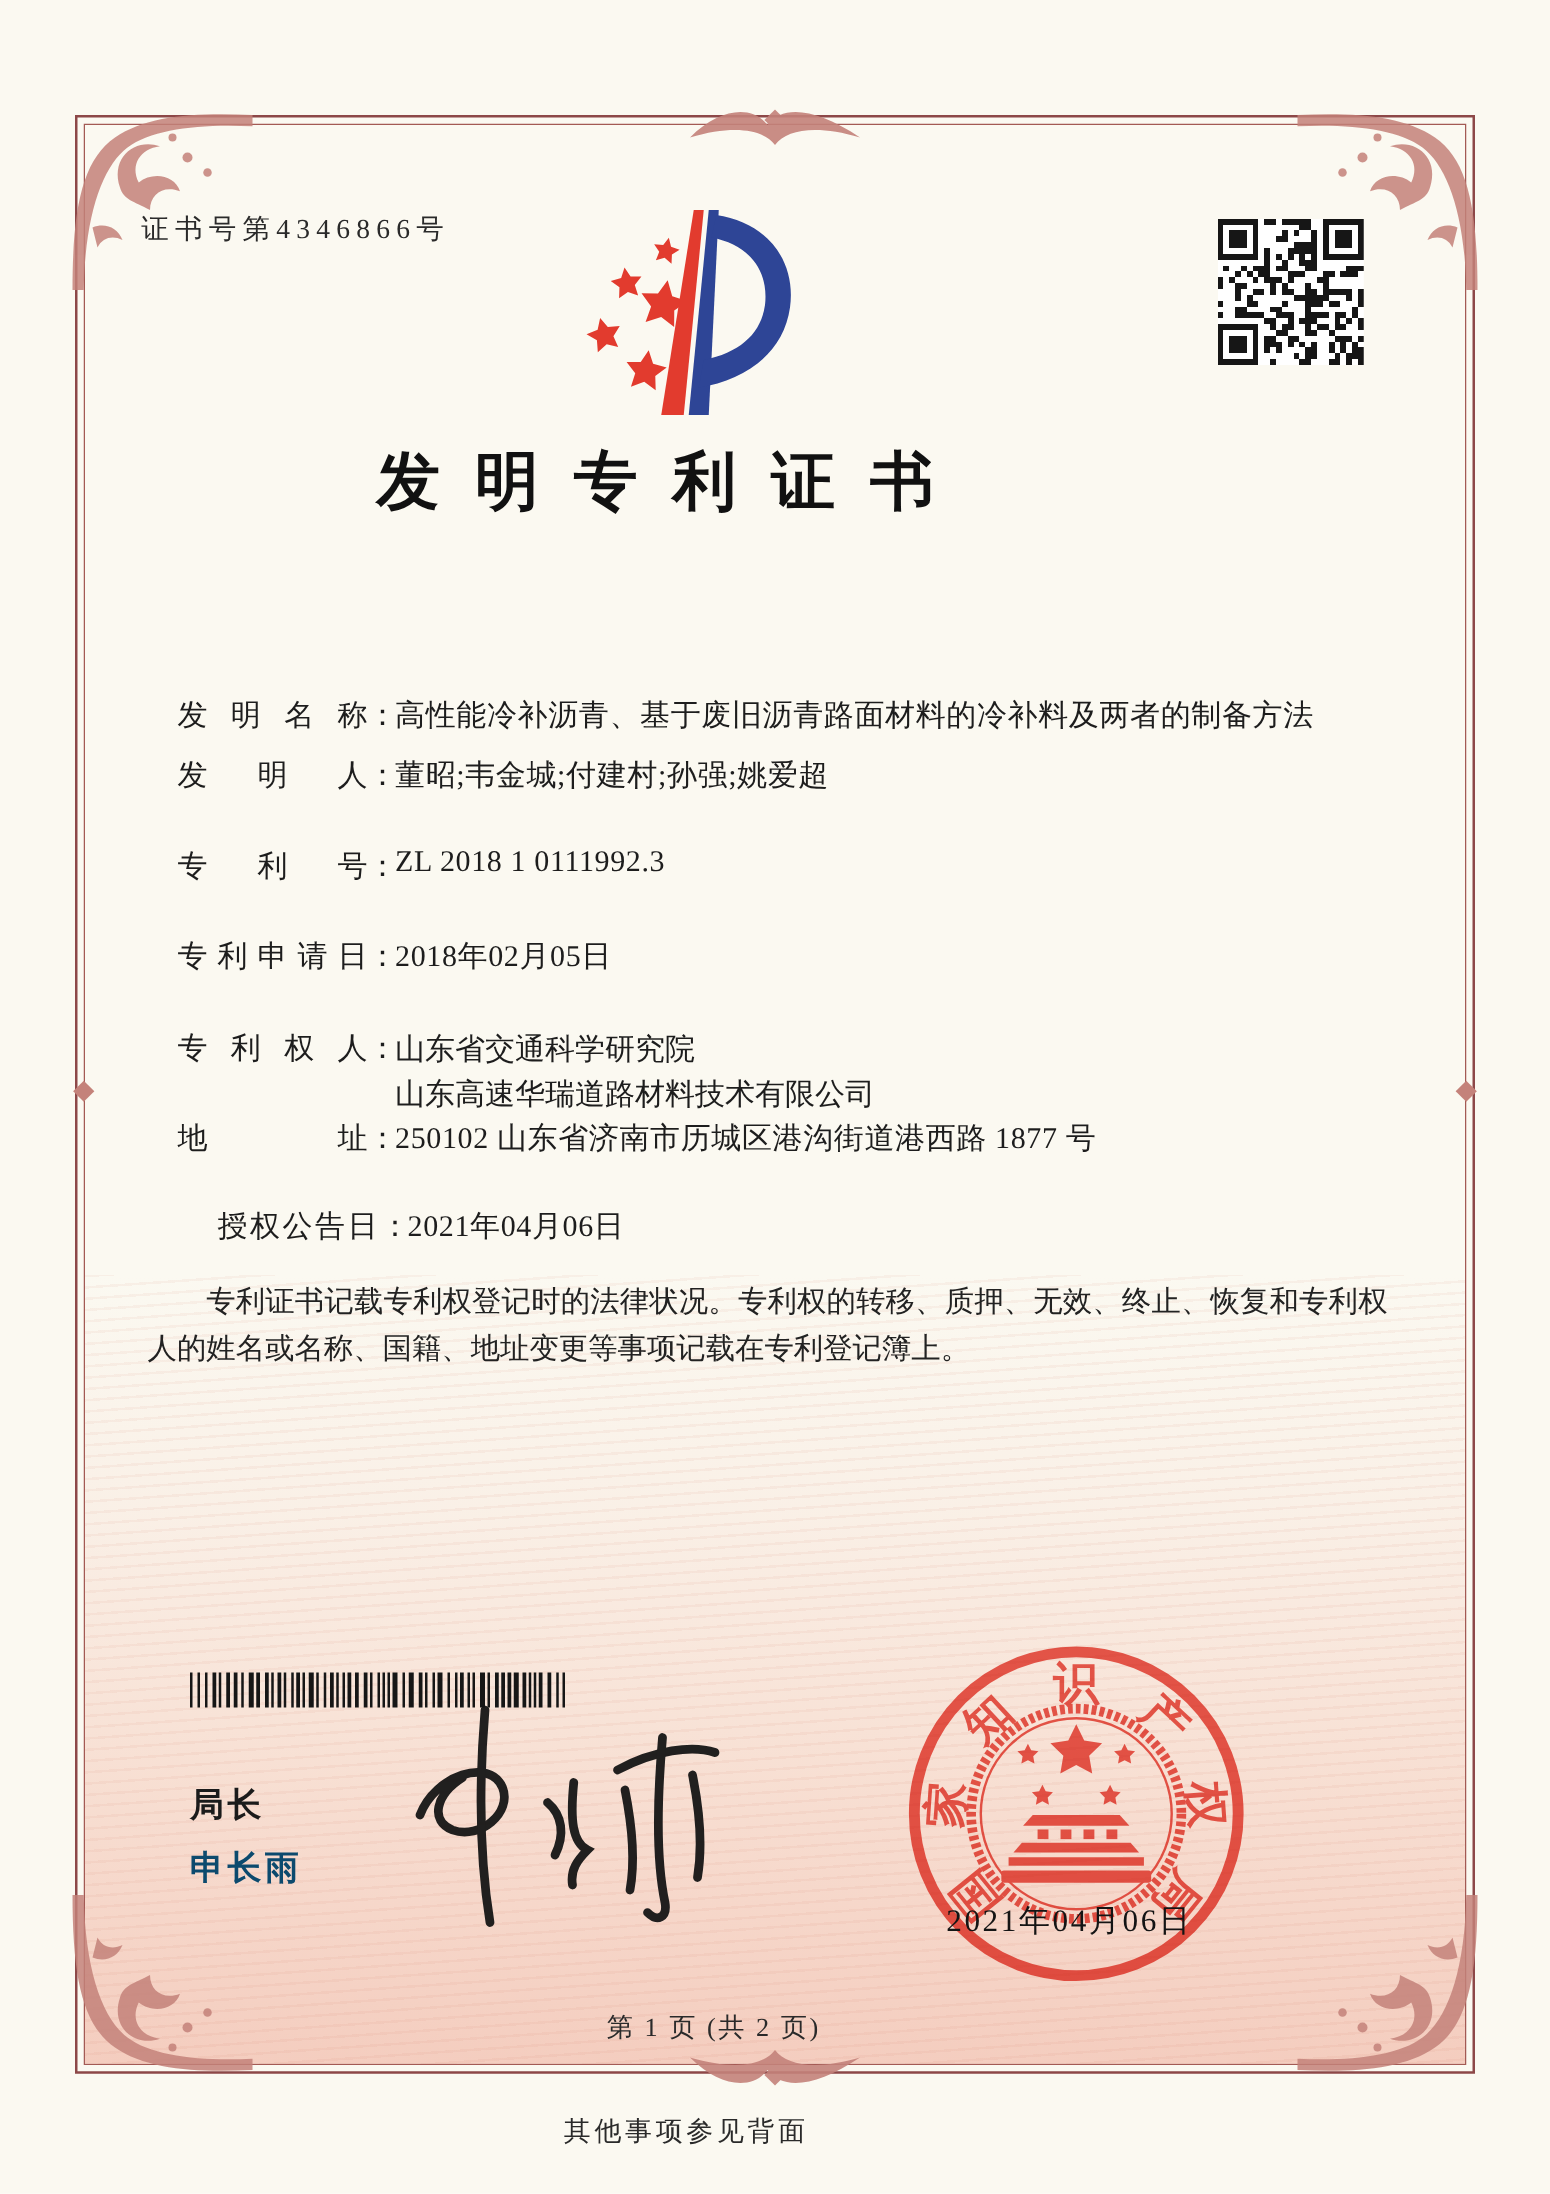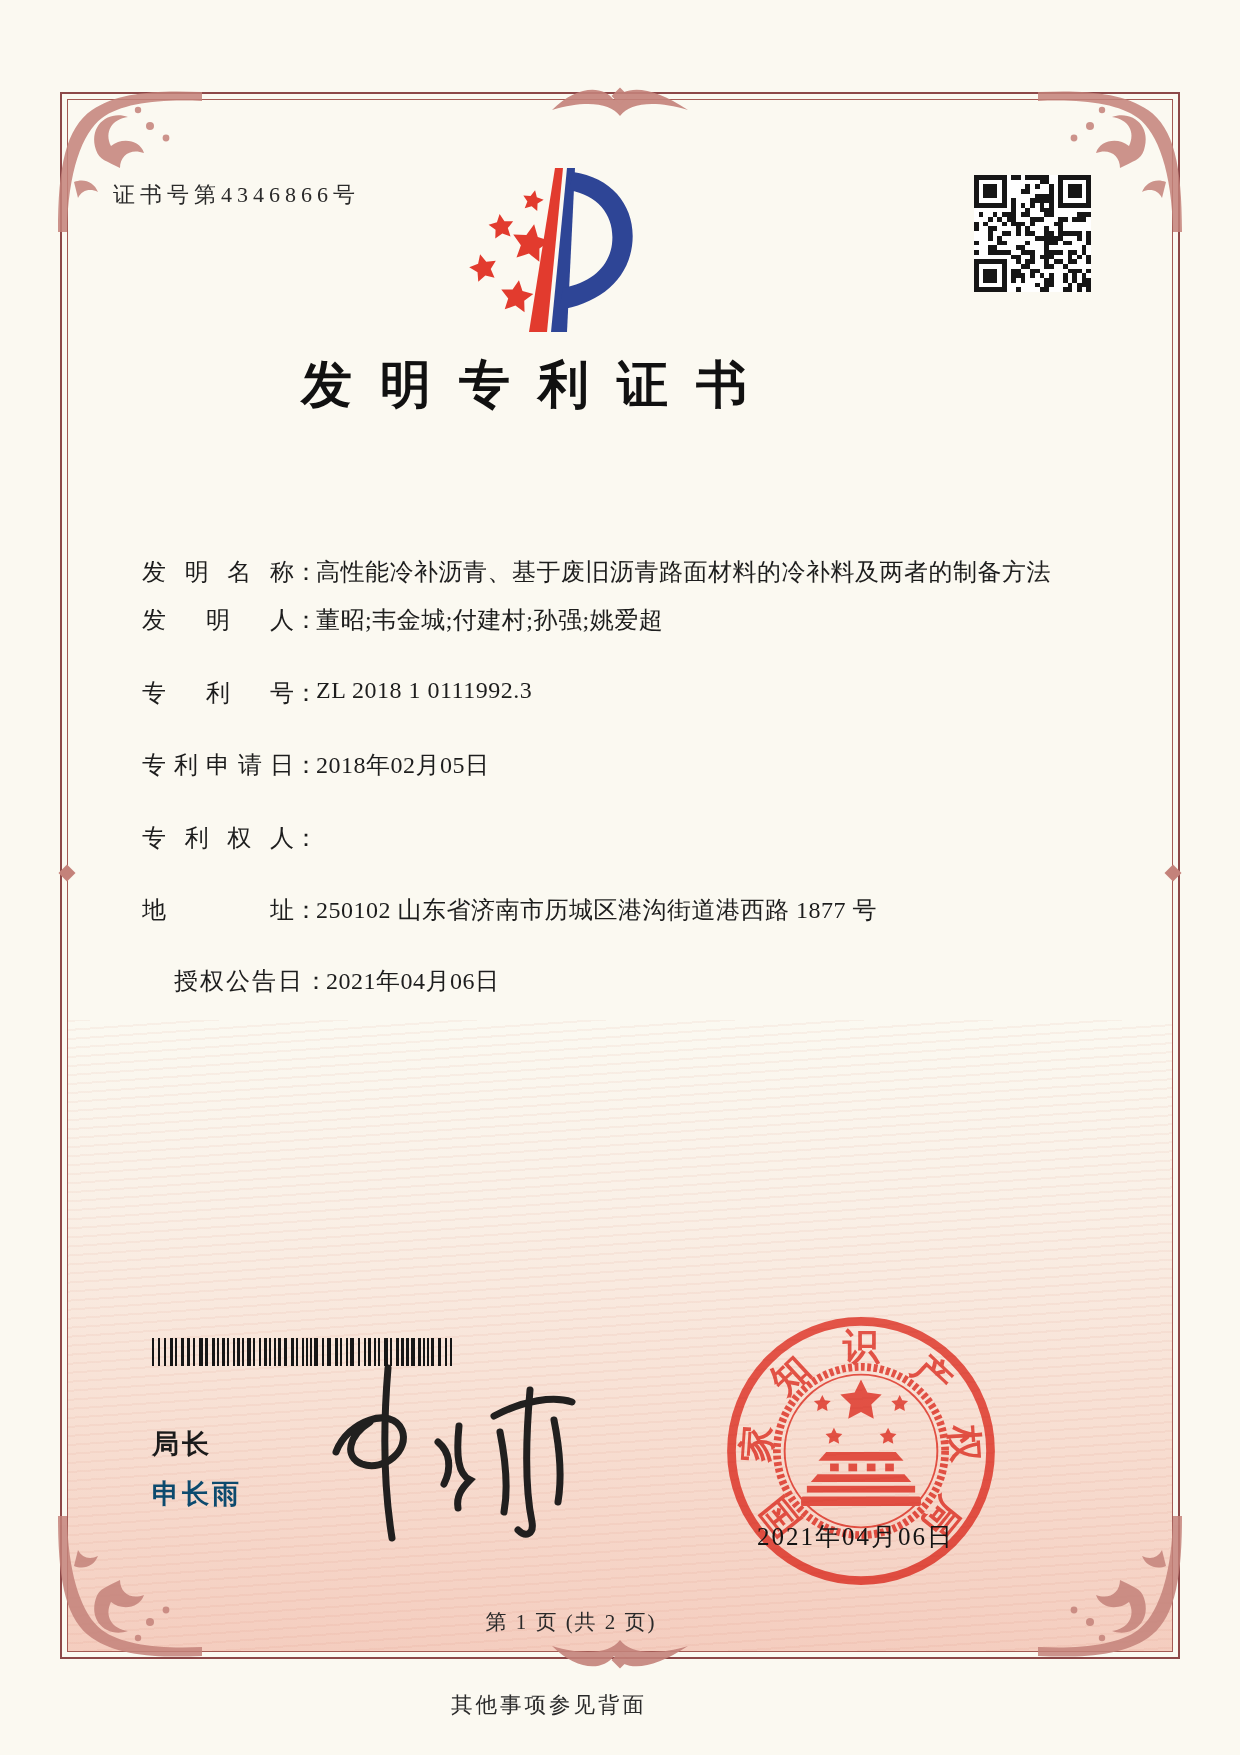--- a/index.html
+++ b/index.html
@@ -19,21 +19,21 @@
   .bottom-tint{position:absolute;left:68px;right:68px;top:1020px;bottom:104px;
     background:
       repeating-linear-gradient(176deg, rgba(205,110,88,.07) 0 2px, rgba(0,0,0,0) 2px 9px),
       linear-gradient(180deg, rgba(244,198,182,0) 0%, rgba(244,198,182,.18) 30%,
         rgba(243,190,172,.45) 65%, rgba(240,178,160,.62) 100%);
     pointer-events:none;}
   
   .ornament{position:absolute;color:#c4827a;}
   .ornament svg{display:block;}
   
-  .cert-no{left:113px;top:180px;font-size:22px;letter-spacing:5px;color:#2a2a2a;}
+  .cert-no{left:113px;top:168px;font-size:22px;letter-spacing:5px;color:#2a2a2a;}
   .title{left:524px;top:351px;transform:translateX(calc(-50% + 14px));
     font-size:51px;font-weight:bold;letter-spacing:28px;white-space:nowrap;color:#111;}
   
   .row{position:absolute;left:142px;right:80px;font-size:24px;white-space:nowrap;color:#1d1d1d;}
   .lbl{display:inline-block;width:152px;text-align:justify;text-align-last:justify;vertical-align:top;}
   .colon{display:inline-block;width:22px;vertical-align:top;}
   .val{display:inline-block;vertical-align:top;letter-spacing:.5px;}
   .val-stack{display:inline-block;vertical-align:top;line-height:36px;}
   .grant2{position:absolute;left:423px;top:0;}
   .grant2 .lbl{width:auto;letter-spacing:2px;}
@@ -467,30 +467,31 @@
 <div class="row" style="top:604px;">
   <span class="lbl">发明人</span><span class="colon">：</span><span class="val">董昭;韦金城;付建村;孙强;姚爱超</span>
 </div>
 <div class="row" style="top:677px;">
   <span class="lbl">专利号</span><span class="colon">：</span><span class="val">ZL 2018 1 0111992.3</span>
 </div>
 <div class="row" style="top:749px;">
   <span class="lbl">专利申请日</span><span class="colon">：</span><span class="val">2018年02月05日</span>
 </div>
 <div class="row" style="top:822px;">
-  <span class="lbl">专利权人</span><span class="colon">：</span>
+  <span class="lbl">专利权人</span><span class="colon">：</span><span class="val-stack"><span style="display:block;">山东省交通科学研究院</span><span style="display:block;">山东高速华瑞道路材料技术有限公司</span></span>
 </div>
 <div class="row" style="top:894px;">
   <span class="lbl">地址</span><span class="colon">：</span><span class="val">250102 山东省济南市历城区港沟街道港西路 1877 号</span>
 </div>
 <div class="row" style="top:965px;">
   <span class="lbl" style="width:auto;letter-spacing:2px;margin-left:32px;">授权公告日</span><span class="colon">：</span><span class="val">2021年04月06日</span>
 </div>
 
 <div class="abs body-text">
+  <p>专利证书记载专利权登记时的法律状况。专利权的转移、质押、无效、终止、恢复和专利权人的姓名或名称、国籍、地址变更等事项记载在专利登记簿上。</p>
 </div>
 
 <div class="abs barcode" id="barcode">
     <i style="width: 2px; margin-right: 4px;"></i>
     <i style="width: 2px; margin-right: 4px;"></i>
     <i style="width: 2px; margin-right: 4px;"></i>
     <i style="width: 3px; margin-right: 2px;"></i>
     <i style="width: 2px; margin-right: 4px;"></i>
     <i style="width: 3px; margin-right: 3px;"></i>
     <i style="width: 3px; margin-right: 3px;"></i>

